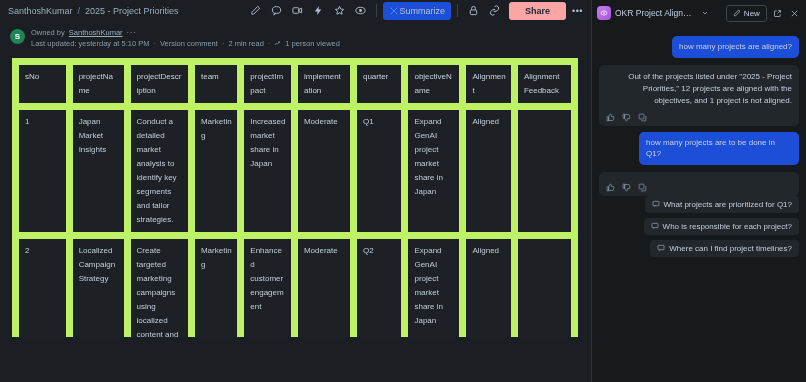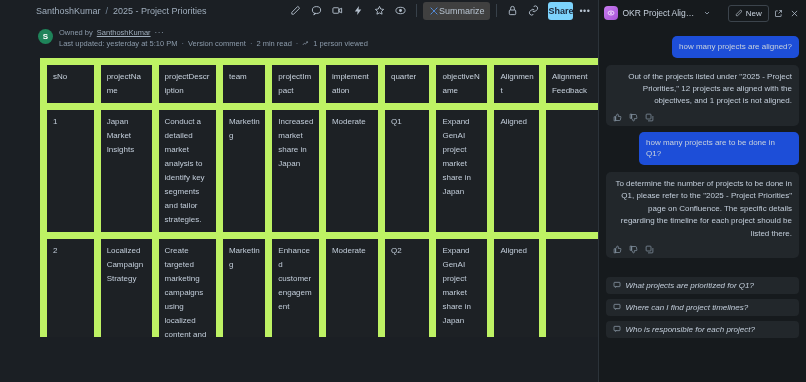--- a/index.html
+++ b/index.html
@@ -11,21 +11,20 @@
     overflow: hidden;
   }
   #app { position: relative; width: 806px; height: 382px; display: flex; }
 
   
   .page {
     width: 591px; height: 337px;
     background: #1b1f24;
     position: relative;
     overflow: hidden;
-    margin-left: 28px;
   }
 
   
   .topbar {
     height: 22px;
     display: flex; align-items: center;
     padding: 0 8px;
     position: relative;
   }
   .breadcrumb { display: flex; align-items: center; gap: 5px; font-size: 9px; color: #9fadbc; white-space: nowrap; }
@@ -41,28 +40,28 @@
     display: flex; align-items: center; justify-content: center;
     border-radius: 3px;
     color: #b6c2cf;
   }
   .tb-icon svg { width: 11px; height: 11px; display: block; }
   .tb-divider { width: 1px; height: 13px; background: #38414a; margin: 0 4px; }
   .summarize {
     display: flex; align-items: center; 
     height: 18px; padding: 0 6px;
     border-radius: 3px;
-    background: #404040;
+    background: #1d4ed8;
     font-size: 9px; color: #b6c2cf; white-space: nowrap;
   }
   .summarize svg { width: 10px; height: 10px; }
   .share-btn {
-    height: 18px; padding: 0 0;
+    height: 18px; padding: 0 16px;
     border-radius: 3px;
-    background: #7dd3fc;
+    background: #fca5a5;
     color: #1b2638;
     font-size: 9px; font-weight: 600;
     display: flex; align-items: center;
     margin-left: 3px;
   }
 
   
   .byline { display: flex; gap: 6px; padding: 6px 10px 0 10px; }
   .avatar {
     width: 15px; height: 15px; border-radius: 50%;
@@ -145,21 +144,21 @@
   .msg-ai {
     margin-top: 7px;
     background: #22272b;
     border-radius: 5px;
     padding: 6px 7px 4px 7px;
     font-size: 8px; line-height: 1.55; color: #c2cdda; text-align: right;
   }
   .fb-row { display: flex; gap: 7px; margin-top: 5px; }
   .fb-row svg { width: 9px; height: 9px; color: #8c9bab; display: block; }
 
-  .suggestions { display: flex; flex-direction: column; gap: 5px; margin-top: 19px; padding-bottom: 8px; font-style: italic; }
+  .suggestions { display: flex; flex-direction: column; align-items: flex-end; gap: 5px; margin-top: 0; padding-bottom: 8px; }
   .sugg {
     display: flex; align-items: center; gap: 4px;
     background: #22272b; border-radius: 4px;
     padding: 4px 7px;
     font-size: 8px; color: #c2cdda; white-space: nowrap;
   }
   .sugg svg { width: 8px; height: 8px; flex: 0 0 auto; color: #9fadbc; }
 </style>
 </head>
 <body>
@@ -370,21 +369,20 @@
                 <rect x="3" y="3" width="13" height="13" rx="2"></rect>
                 <path d="M8 21h11a2 2 0 002-2V8"></path>
               </svg>
             </span>
         </div>
       </div>
 
       <div class="msg-user">how many projects are to be done in Q1?</div>
 
       <div class="msg-ai">
-        <div>To determine the number of projects to be done in Q1, please refer to the "2025 - Project Priorities" page on Confluence. The specific details regarding the timeline for each project should be listed there.</div>
         <div class="fb-row">
           <span>
               <svg viewBox="0 0 24 24" fill="none" stroke="currentColor" stroke-width="1.9">
                 <path d="M7 10v11H3V10z"></path>
                 <path d="M7 10l4-7a2 2 0 013 1.8V9h5a2 2 0 012 2.4l-1.4 7A2 2 0 0117.6 20H7z"></path>
               </svg>
             </span>
           <span>
               <svg viewBox="0 0 24 24" fill="none" stroke="currentColor" stroke-width="1.9">
                 <path d="M7 14V3H3v11z"></path>
@@ -406,27 +404,27 @@
               <rect x="3" y="4" width="18" height="13" rx="2"></rect>
               <path d="M7 20l3-3"></path>
             </svg>
           <span>What projects are prioritized for Q1?</span>
         </div>
         <div class="sugg">
           <svg viewBox="0 0 24 24" fill="none" stroke="currentColor" stroke-width="2">
               <rect x="3" y="4" width="18" height="13" rx="2"></rect>
               <path d="M7 20l3-3"></path>
             </svg>
-          <span>Where can I find project timelines?</span>
+          <span>Who is responsible for each project?</span>
         </div>
         <div class="sugg">
           <svg viewBox="0 0 24 24" fill="none" stroke="currentColor" stroke-width="2">
               <rect x="3" y="4" width="18" height="13" rx="2"></rect>
               <path d="M7 20l3-3"></path>
             </svg>
-          <span>Who is responsible for each project?</span>
+          <span>Where can I find project timelines?</span>
         </div>
       </div>
 
     </div>
   </div>
 
 </div>
 
 </body></html>

